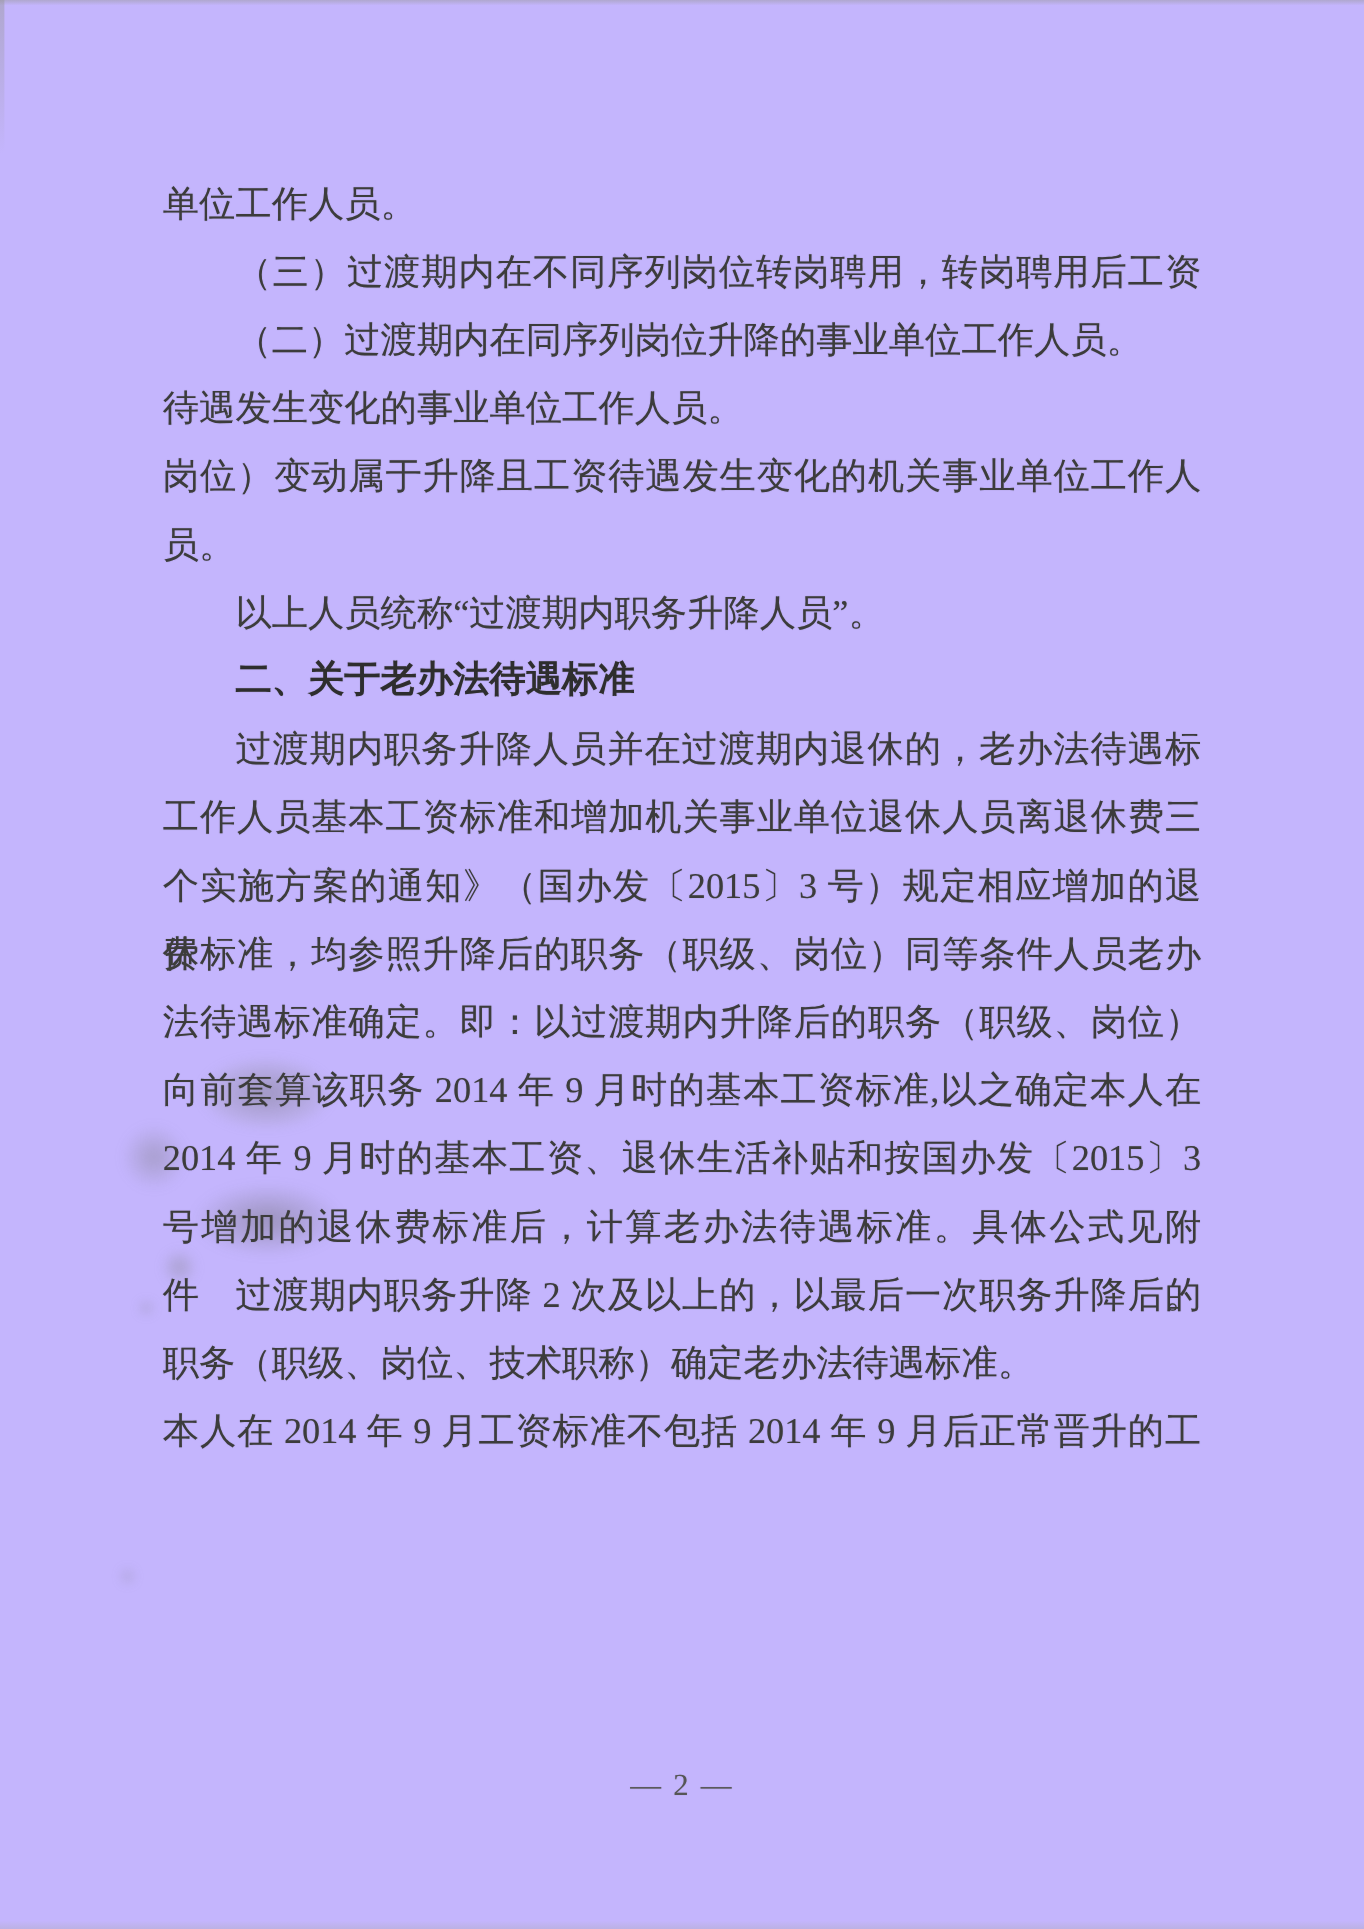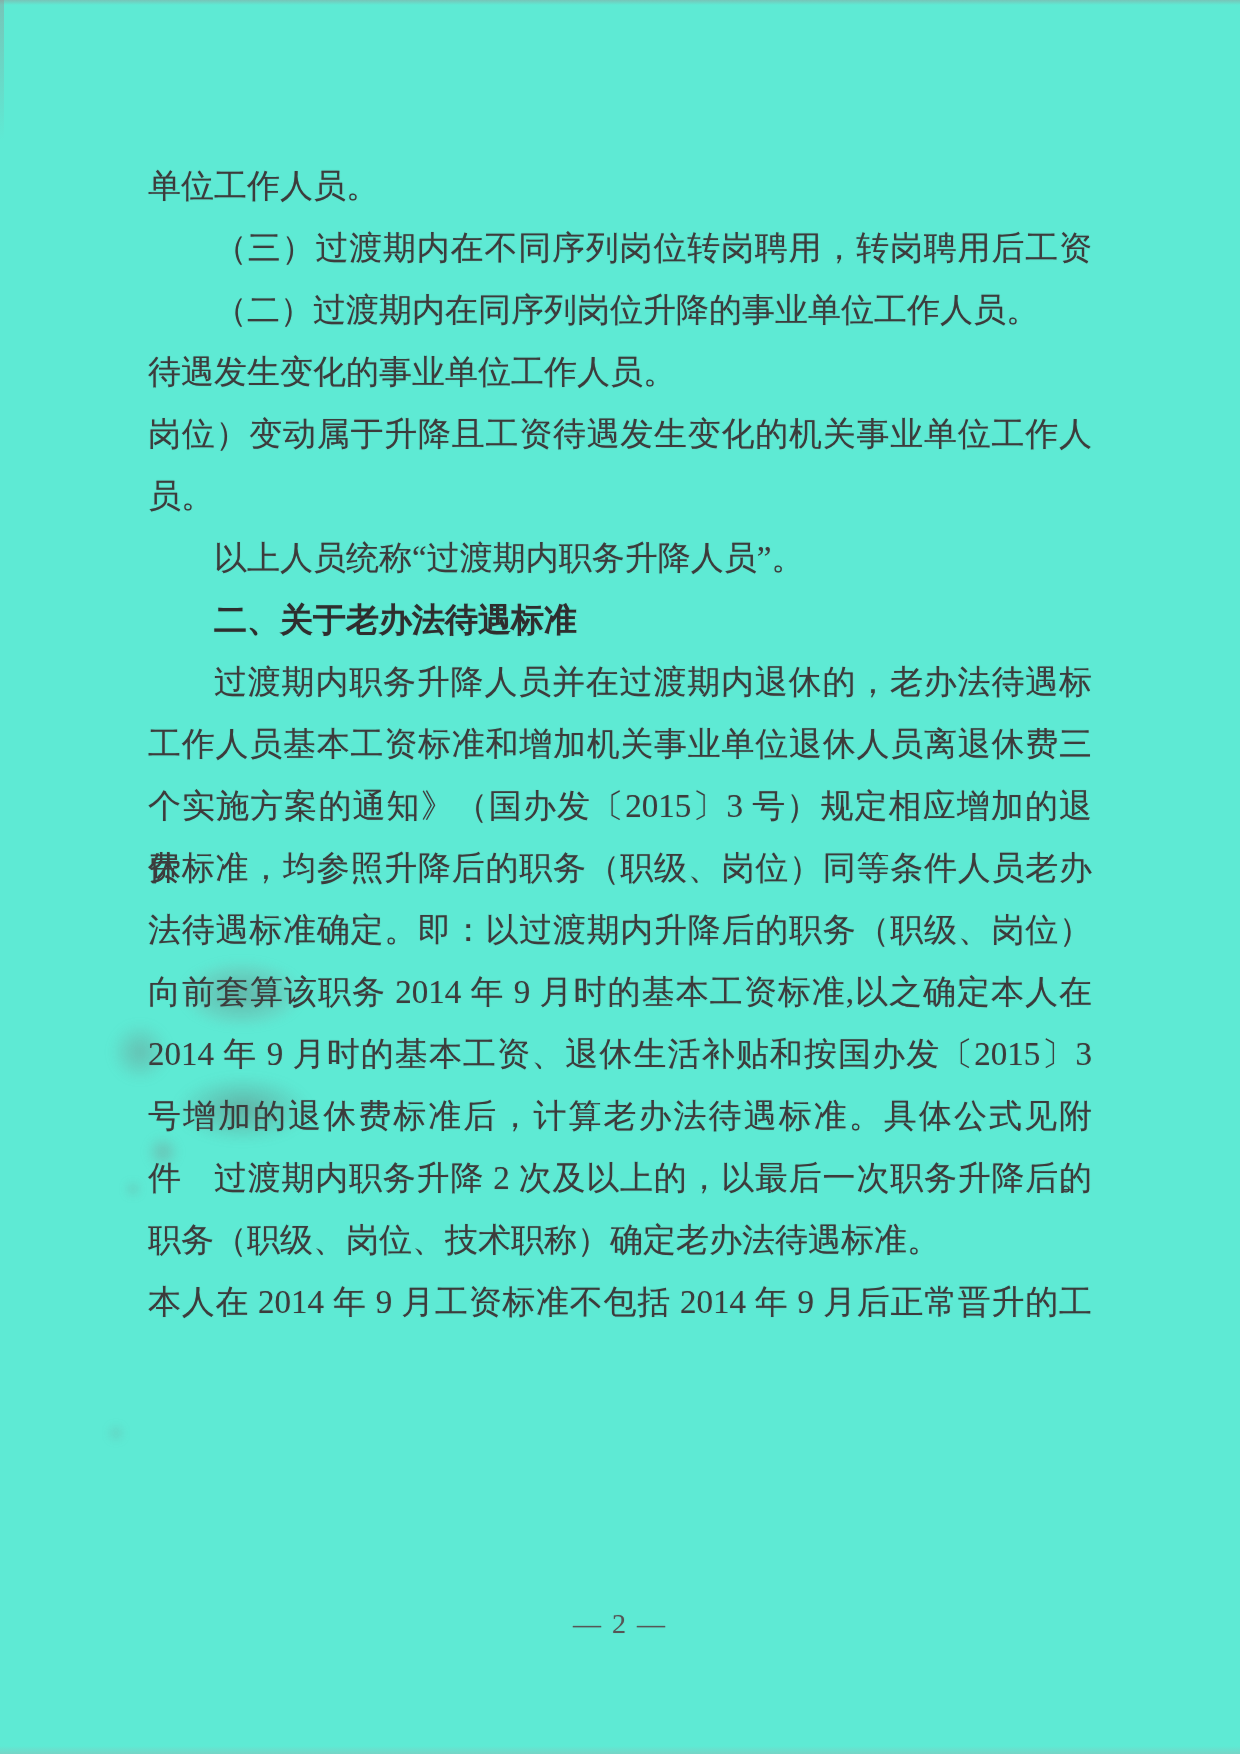--- a/index.html
+++ b/index.html
@@ -1,20 +1,20 @@
 <!DOCTYPE html>
 <html><head>
 <meta charset="utf-8">
 <style>
   html, body { margin: 0; padding: 0; background: #ffffff; }
   .page {
     position: relative;
     width: 1240px;
     height: 1754px;
-    background: #5eead4;
+    background: #c4b5fd;
     overflow: hidden;
     font-family: "Liberation Serif", "DejaVu Serif", serif;
   }
   
   .edge { position: absolute; pointer-events: none; }
   .edge.top    { left: 0; top: 0; width: 100%; height: 5px;
                  background: linear-gradient(to bottom, rgba(150,150,150,.45), rgba(200,200,200,0)); }
   .edge.left   { left: 0; top: 0; width: 4px; height: 140px;
                  background: linear-gradient(to bottom, rgba(150,150,150,.45), rgba(200,200,200,0)); }
   .edge.bottom { left: 0; top: 1746px; width: 100%; height: 8px;
@@ -45,21 +45,21 @@
     line-height: 62px;
     font-size: 33px;
     color: #3c3c3c;
     text-shadow: 0 0 1px rgba(80,80,80,.45);
     white-space: normal;
     text-align: left;
   }
   .line.indent { padding-left: 66px; }
   .line.fill   { text-align: justify; text-align-last: justify; }
   .line.heading {
-    font-family: Liberation Serif, serif;
+    font-family: Liberation Mono, monospace;
     font-weight: bold;
     color: #2e2e2e;
   }
   .pagenum {
     position: absolute;
     left: 0; top: 1608px;
     width: 100%;
     text-align: center;
     font-size: 28px;
     color: #565656;

